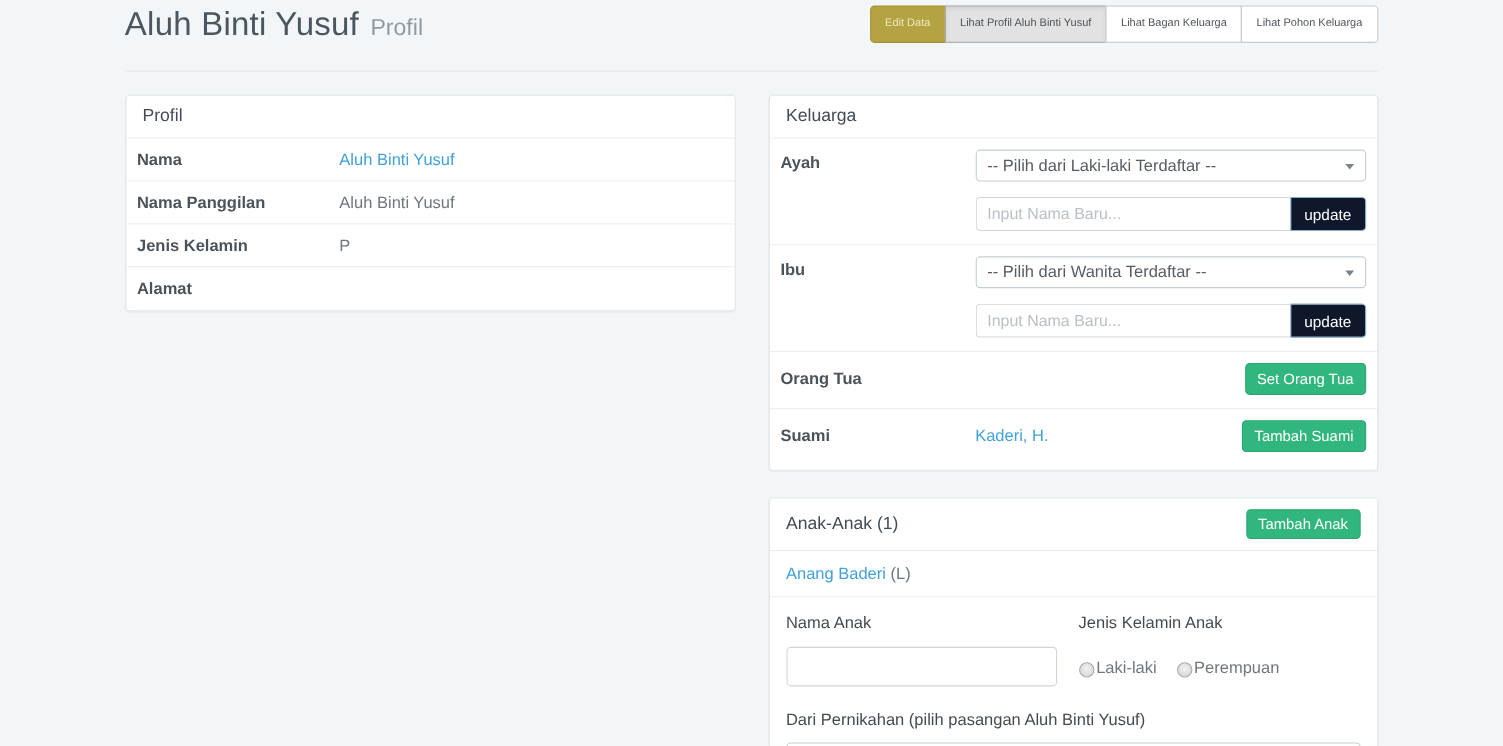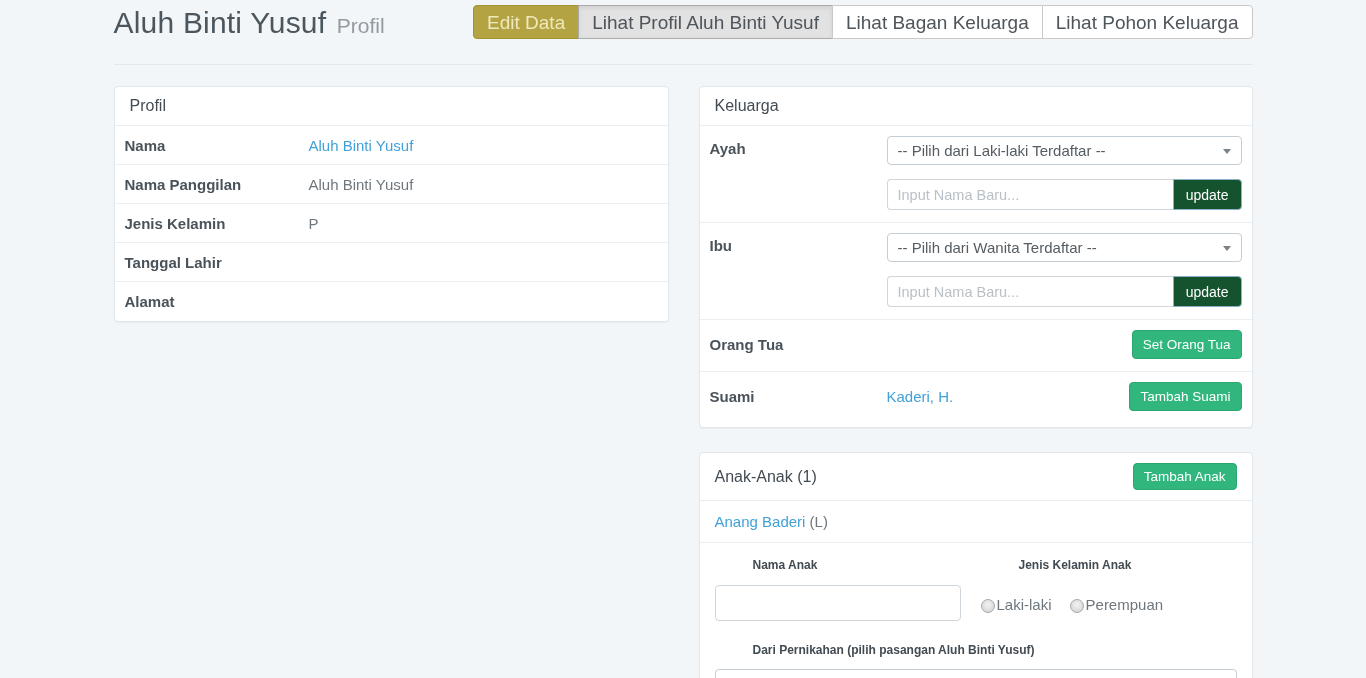--- a/index.html
+++ b/index.html
@@ -13,21 +13,21 @@
 
   
   .page-header { padding-top:6px; min-height:50px; position:relative; }
   .page-title { font-size:30px; font-weight:400; color:#4b565e; display:inline; letter-spacing:.2px; }
   .page-subtitle { font-size:21px; font-weight:400; color:#929aa1; display:inline; margin-left:6px; }
   hr.header-rule { border:none; border-top:1px solid #e4e8ea; margin-top:14px; }
 
   .tab-group { position:absolute; top:5px; right:0; display:flex; }
   .tab-btn {
     height:34px; display:flex; align-items:center;
-    padding:0 13px; font-size:19px; line-height:1;
+    padding:0 13px; font-size:10px; line-height:1;
     background:#fff; color:#4e555b; border:1px solid #c9c9c9;
     margin-left:-1px; cursor:pointer; white-space:nowrap;
   }
   .tab-btn:first-child { border-radius:4px 0 0 4px; margin-left:0; }
   .tab-btn:last-child { border-radius:0 4px 4px 0; }
   .tab-btn.tab-active { background:#b4a342; border-color:#a3922f; color:#eee8bc; }
   .tab-btn.tab-pressed { background:#e2e2e2; border-color:#ababab; box-shadow:inset 0 2px 4px rgba(0,0,0,.08); }
 
   
   .columns { display:flex; gap:30px; margin-top:21px; align-items:flex-start; }
@@ -72,39 +72,39 @@
     border-top:5px solid #7a8288;
   }
   .input-group { display:flex; margin-top:14px; }
   .input-group input {
     flex:1; height:31px; border:1px solid #d0d7dc; border-right:none;
     border-radius:4px 0 0 4px; padding:0 10px; font-size:14.5px; color:#555c62;
     font-family:"Liberation Sans", sans-serif; outline:none; background:#fff;
   }
   .input-group input::placeholder { color:#b9c1c7; }
   .btn-update {
-    height:31px; padding:0 12px; background:#14532d; border:1px solid #8db0ca;
+    height:31px; padding:0 12px; background:#0f172a; border:1px solid #8db0ca;
     border-radius:0 4px 4px 0; color:#fff; font-size:14px; cursor:pointer;
     font-family:"Liberation Sans", sans-serif;
   }
   .btn-green {
     background:#31b77d; border:1px solid #2ba670; color:#fff;
     border-radius:4px; font-size:13.5px; padding:6px 10px; cursor:pointer;
     font-family:"Liberation Sans", sans-serif; white-space:nowrap;
   }
   .spacer { flex:1; }
 
   
   .child-row { padding:12px 15px; border-bottom:1px solid #eceff1; font-size:15px; }
   .child-gender { color:#6e777e; }
   .anak-form { padding:15px; }
   .form-cols { display:flex; }
   .form-col-left { width:50%; padding-right:15px; }
   .form-col-right { width:50%; padding-left:5px; }
-  .form-label { font-size:12px; font-weight:700; color:#434b52; display:block;margin-left:38px; }
+  .form-label { font-size:15px; font-weight:400; color:#434b52; display:block; }
   .text-input {
     margin-top:13px; width:100%; height:36px; border:1px solid #cfd6db; border-radius:4px;
     padding:0 10px; font-size:15px; color:#555c62; outline:none;
     font-family:"Liberation Sans", sans-serif; background:#fff;
   }
   .radio-group { margin-top:24px; display:flex; align-items:center; gap:18px; }
   .radio-option { display:flex; align-items:flex-end; gap:2px; cursor:pointer; }
   .radio-dot {
     width:14px; height:14px; border-radius:50%;
     border:1px solid #a9a9a9;
@@ -144,24 +144,20 @@
           <div class="plabel">Nama</div>
           <a class="link" href="#">Aluh Binti Yusuf</a>
         </div>
         <div class="prow">
           <div class="plabel">Nama Panggilan</div>
           <div class="pvalue">Aluh Binti Yusuf</div>
         </div>
         <div class="prow">
           <div class="plabel">Jenis Kelamin</div>
           <div class="pvalue">P</div>
-        </div>
-        <div class="prow">
-          <div class="plabel">Tanggal Lahir</div>
-          <div class="pvalue"></div>
         </div>
         <div class="prow">
           <div class="plabel">Alamat</div>
           <div class="pvalue"></div>
         </div>
       </div>
 
 
     </div>
 

